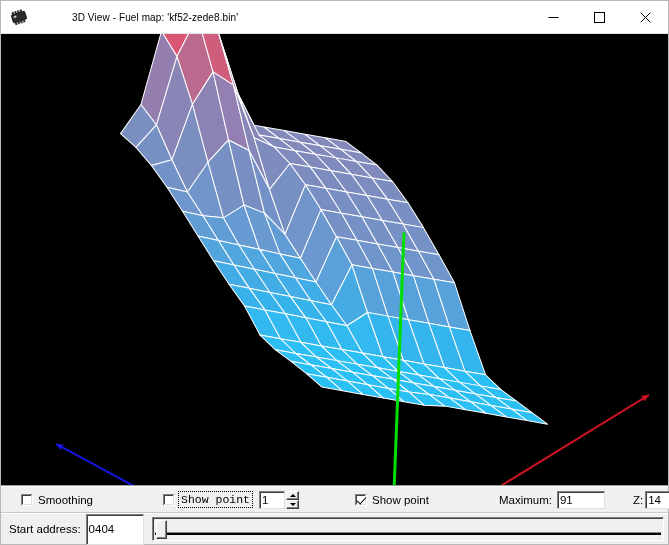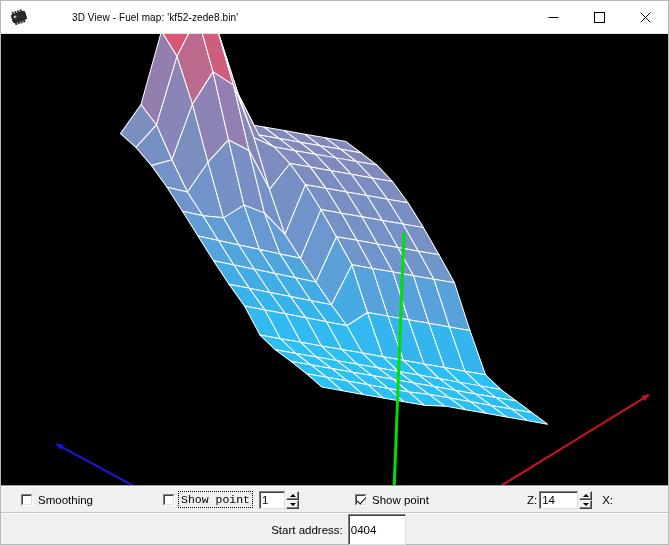--- a/index.html
+++ b/index.html
@@ -71,21 +71,21 @@
     flex: 0 0 auto;
     background: #f0f0f0;
     display: flex;
     align-items: center;
     border-top: 1px solid #ffffff;
     font-size: 11.5px;
     color: #000000;
     user-select: none;
   }
   .toolbar.row1 { height: 27px; border-bottom: 1px solid #c8c8c8; padding-left: 20px; }
-  .toolbar.row2 { height: 31px; padding-left: 8px; flex-direction: column; }
+  .toolbar.row2 { height: 31px; padding-left: 8px; }
 
   .ctl { display: flex; align-items: center; white-space: nowrap; }
 
   
   .chk-box {
     width: 12px; height: 12px;
     background: #ffffff;
     border: 1px solid #808080;
     border-right-color: #ffffff;
     border-bottom-color: #ffffff;
@@ -436,20 +436,24 @@
       <div class="chk-box checked" id="chk-showgrid"></div>
       <span class="chk-label">Show point</span>
     </div>
 
     <div class="sep"></div>
       <div class="sep"></div>
       <div class="sep"></div>
       <div class="sep"></div>
       <div class="sep"></div>
 
+    <div class="ctl">
+      <span class="lbl">Maximum:</span>
+      <div class="field" style="width:48px">91</div>
+    </div>
 
     <div class="sep"></div>
       <div class="sep"></div>
 
     <div class="ctl">
       <span class="lbl" style="margin-right:2px">Z:</span>
       <div class="field" style="width:39px">14</div>
       <div class="spin">
         <div>
             <i class="arw up"></i>

